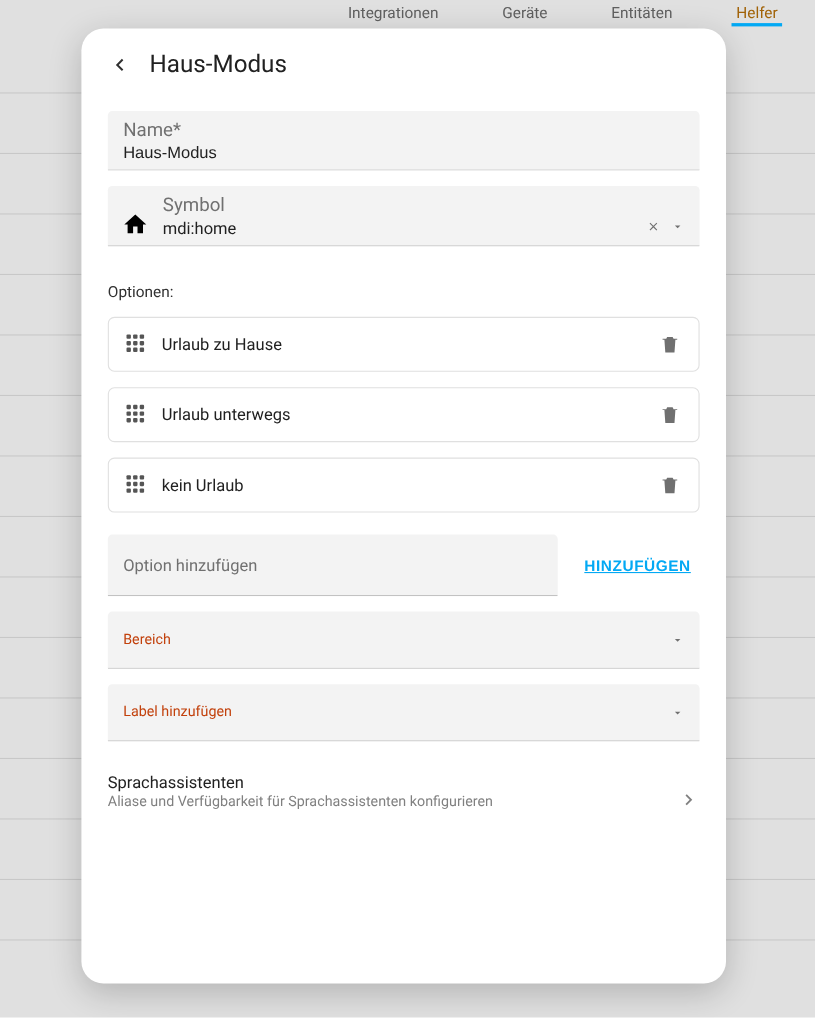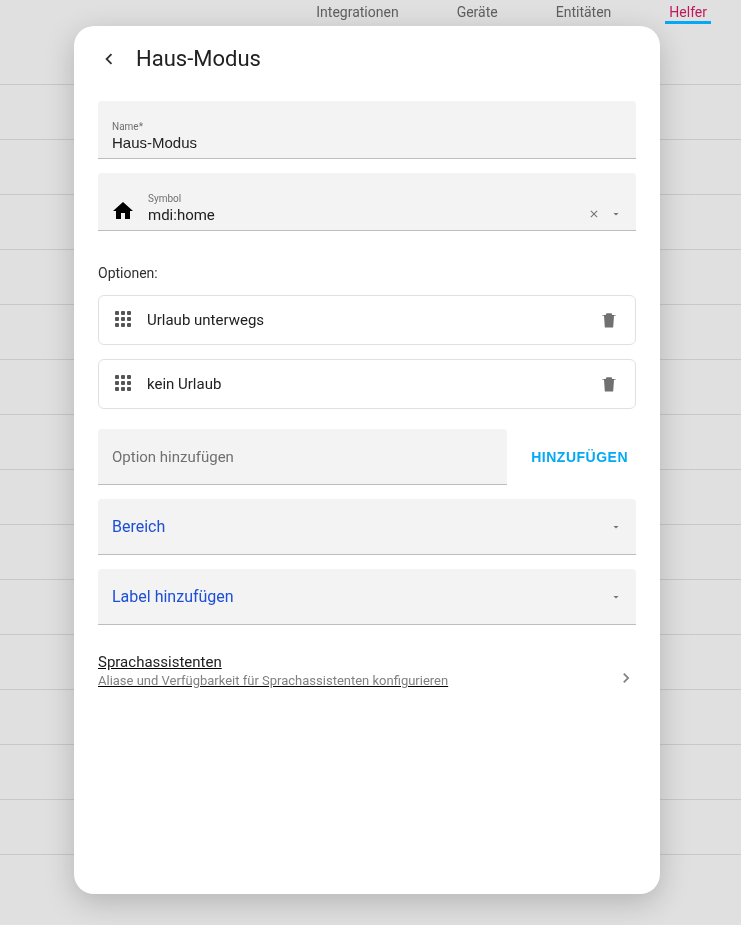--- a/index.html
+++ b/index.html
@@ -18,21 +18,21 @@
     display: flex;
     justify-content: flex-end;
     gap: 50px;
     padding-right: 30px;
     padding-top: 2px;
     font-size: 14px;
     color: #606060;
     padding-left: 40px;
   }
   .bg-tabs span { padding: 2px 4px; }
-  .bg-tabs .active { color: #be185d; border-bottom: 3px solid #03a9f4; padding-bottom: 8px; }
+  .bg-tabs .active { color: #a16207; border-bottom: 3px solid #03a9f4; padding-bottom: 8px; }
   .bg-lines {
     position: absolute;
     top: 30px; left: 0; right: 0; bottom: 0;
   }
   .bg-lines div {
     height: 55px;
     border-bottom: 1px solid #c8c8c8;
   }
   .dialog {
     position: absolute;
@@ -79,23 +79,22 @@
   .dialog-body-wrap::-webkit-scrollbar-thumb { background: #bdbdbd; border-radius: 4px; }
 
   .field {
     background: #f3f3f3;
     border-bottom: 1px solid #bdbdbd;
     border-radius: 4px 4px 0 0;
     padding: 8px 14px 6px 14px;
     position: relative;
   }
   .field .label {
-    font-size: 10px;
+    font-size: 17px;
     color: #707070;
-    margin-top: 12px;
   }
   .field .value {
     font-size: 15px;
     color: #212121;
     padding-top: 2px;
     border: none;
     background: transparent;
     width: 100%;
     outline: none;
   }
@@ -155,49 +154,49 @@
   .add-option-row .field { flex:1; padding: 18px 14px; }
   .add-option-row .field .placeholder { color:#707070; font-size:15px; }
   .add-btn {
     border:none; background:none;
     color:#03a9f4;
     font-weight:600;
     letter-spacing: .5px;
     font-size: 14px;
     cursor:pointer;
     padding: 0 8px;
+    text-decoration: underline;
   }
 
   .copy-icon {
     position:absolute;
     right: 14px;
     top: 50%;
     transform: translateY(-50%);
     color:#606060;
     width:22px; height:22px;
   }
 
   .select-field {
     background:#f3f3f3;
     border-bottom:1px solid #bdbdbd;
     border-radius:4px 4px 0 0;
     padding: 18px 14px;
     display:flex;
     align-items:center;
     justify-content:space-between;
   }
-  .select-field .placeholder { color:#1d4ed8; font-size:16px; }
+  .select-field .placeholder { color:#c2410c; font-size:13px; }
   .chevdown { width:12px; height:12px; color:#707070; }
 
   .list-item {
     padding: 14px 0;
     display:flex;
     align-items:flex-end;
     gap:0;
-    text-decoration:underline;
   }
   .list-item .texts { flex:1; }
   .list-item .title { font-size:15px; color:#212121; }
   .list-item .sub { font-size:13px; color:#808080; margin-top:2px; }
   .chevright { color:#808080; width:20px; height:20px; display:flex; align-items:center; }
 
   .toggle {
     width: 40px; height: 20px;
     background:#03a9f4;
     border-radius: 10px;
@@ -295,20 +294,39 @@
             <span></span>
             <span></span>
             <span></span>
             <span></span>
             <span></span>
             <span></span>
             <span></span>
             <span></span>
             <span></span>
           </div>
+        <div class="txt">Urlaub zu Hause</div>
+        <span class="trash">
+            <svg viewBox="0 0 24 24" width="20" height="20">
+              <path d="M6 7h12l-1 14H7L6 7zm3-3h6l1 2H8l1-2zM4 6h16v1H4z"></path>
+            </svg>
+          </span>
+      </div>
+      <div class="option-row">
+        <div class="drag-handle">
+            <span></span>
+            <span></span>
+            <span></span>
+            <span></span>
+            <span></span>
+            <span></span>
+            <span></span>
+            <span></span>
+            <span></span>
+          </div>
         <div class="txt">Urlaub unterwegs</div>
         <span class="trash">
             <svg viewBox="0 0 24 24" width="20" height="20">
               <path d="M6 7h12l-1 14H7L6 7zm3-3h6l1 2H8l1-2zM4 6h16v1H4z"></path>
             </svg>
           </span>
       </div>
       <div class="option-row">
         <div class="drag-handle">
             <span></span>

